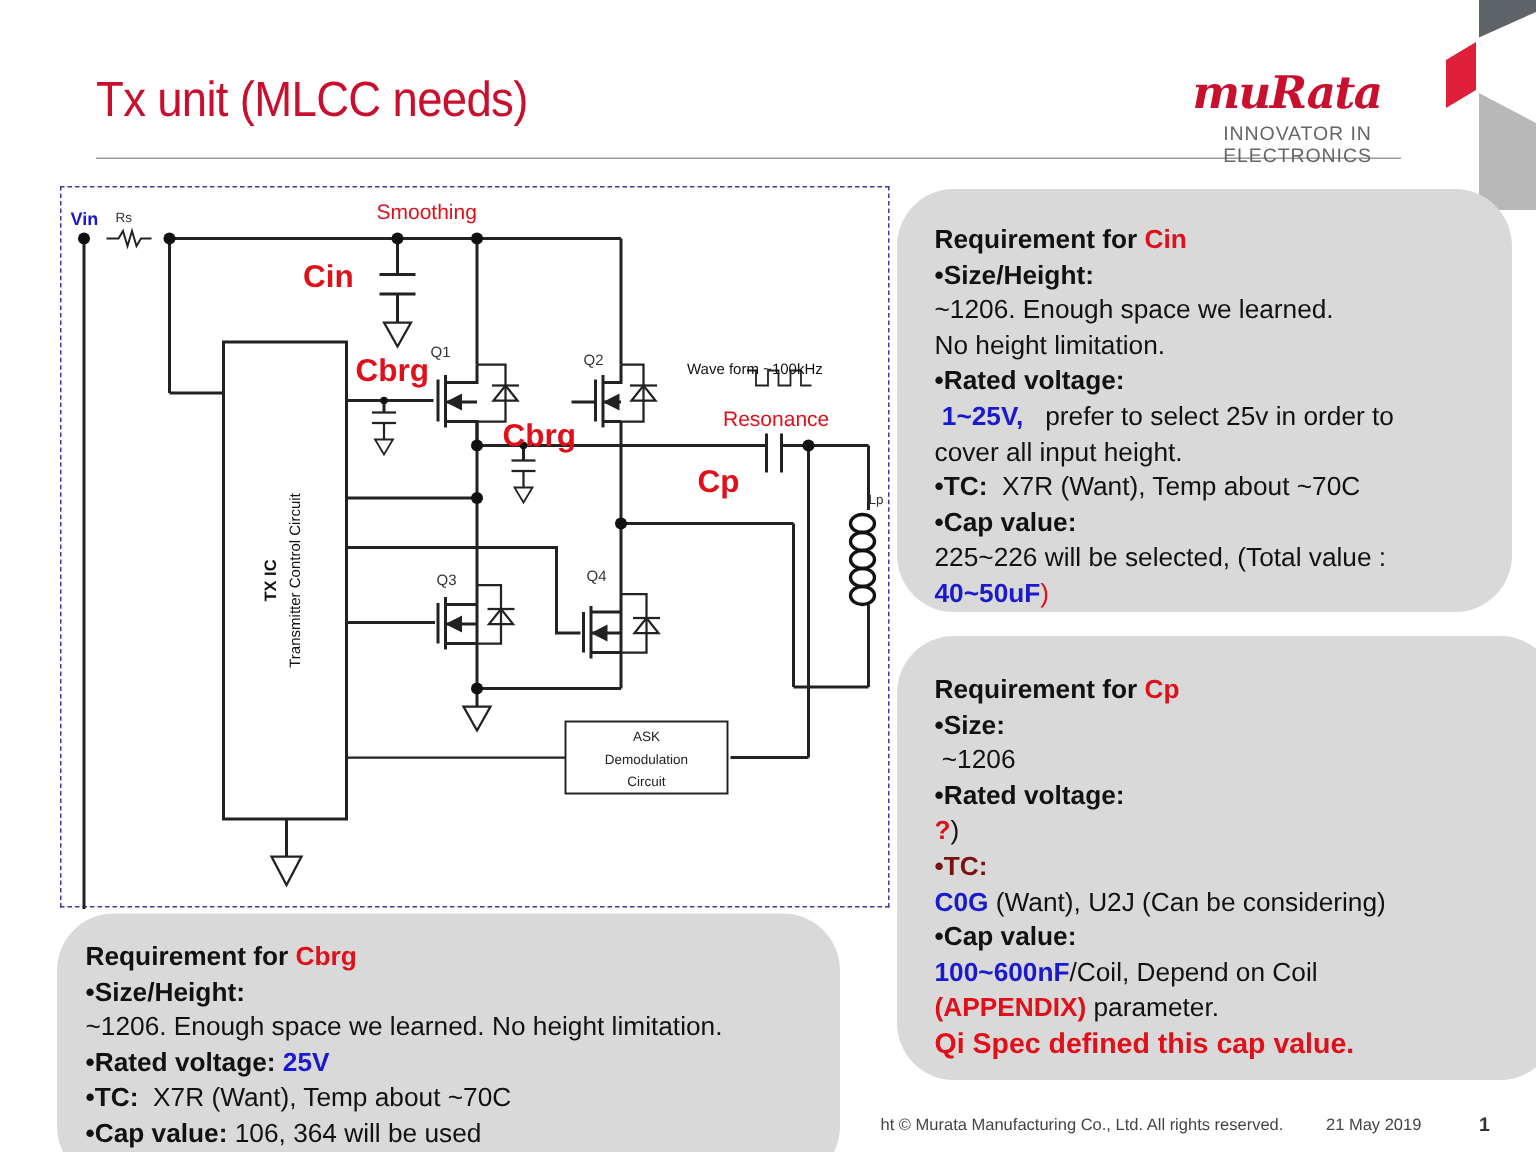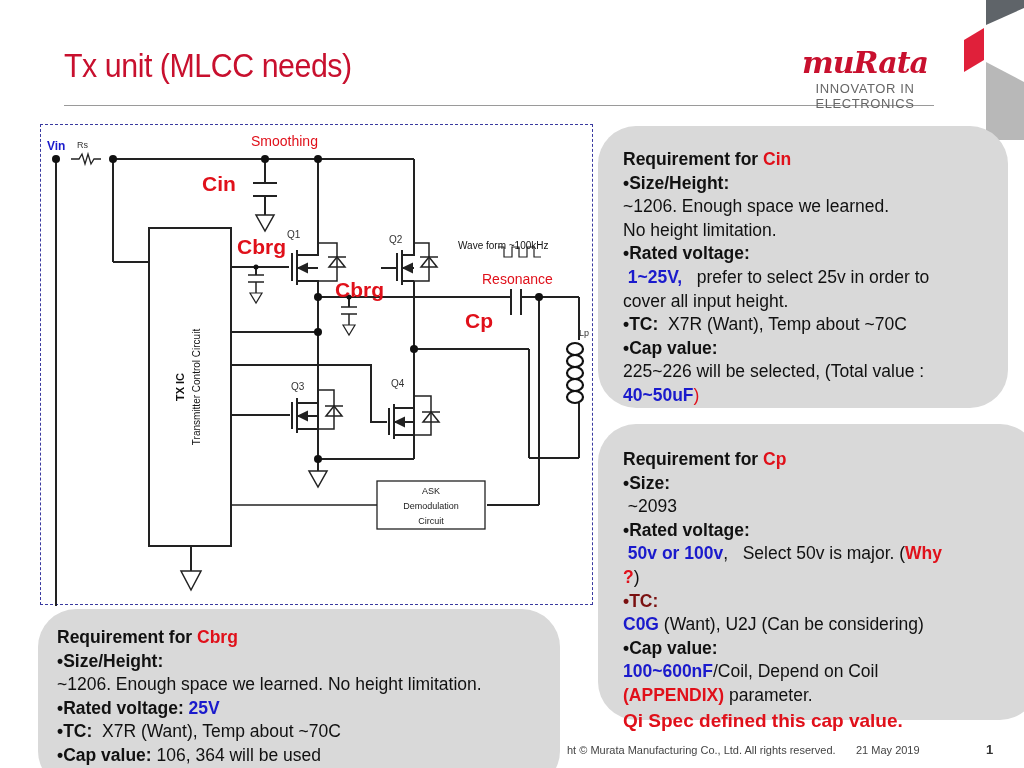--- a/index.html
+++ b/index.html
@@ -1,20 +1,20 @@
 <!DOCTYPE html>
 <html><head>
 <meta charset="utf-8">
 <style>
   html, body { margin:0; padding:0; }
   body { width:1024px; height:768px; position:relative; overflow:hidden; background:#fff; font-family:"Liberation Sans", sans-serif; }
   .title { position:absolute; left:64px; top:47px; font-size:33px; color:#c8102e; letter-spacing:-0.5px; transform:scaleX(0.92); transform-origin:left; }
   .rule { position:absolute; left:64px; top:105px; width:870px; height:1px; background:#9a9a9a; }
   .logo { position:absolute; left:795px; top:48px; width:140px; }
-  .logo-word { font-family:"DejaVu Serif", serif; font-style:italic; font-weight:bold; color:#c8102e; font-size:30px; letter-spacing:-1px; line-height:30px; text-align:center; }
+  .logo-word { font-family:"DejaVu Serif", serif; font-style:italic; font-weight:bold; color:#c8102e; font-size:30px; letter-spacing:-1px; line-height:30px; text-align:left; }
   .logo-tag { font-size:13px; color:#666; letter-spacing:0.6px; text-align:center; margin-top:3px; }
   .deco { position:absolute; right:0; top:0; width:60px; height:140px; }
   .circuit { position:absolute; left:40px; top:124px; width:553px; height:481px; border:1px dashed #3a3aa0; box-sizing:border-box; }
   .circuit svg { position:absolute; left:0; top:0; }
   .callout { position:absolute; background:#d9d9d9; border-radius:38px; }
   .req { position:absolute; font-size:17.5px; line-height:23.6px; color:#111; }
   .req b { font-weight:bold; }
   .red { color:#e0101a; }
   .blue { color:#1a1acc; }
   .dkred { color:#7a1010; }
@@ -210,37 +210,36 @@
   <div style="white-space:pre;"><b>•TC:</b><span>  X7R (Want), Temp about ~70C</span></div>
   <div><b>•Cap value:</b></div>
   <div>225~226 will be selected, (Total value :</div>
   <div><b class="blue">40~50uF</b><span class="red">)</span></div>
 </div>
 
 <div class="callout" style="left:598px; top:424px; width:440px; height:296px;"></div>
 <div class="req" style="left:623px; top:448px;">
   <div><b>Requirement for </b><b class="red">Cp</b></div>
   <div><b>•Size:</b></div>
-  <div style="white-space:pre;"> ~2093</div>
+  <div style="white-space:pre;"> ~1206</div>
   <div><b>•Rated voltage:</b></div>
-  <div style="white-space:pre;"><b class="blue"> 50v or 100v</b><span>,   Select 50v is major. (</span><b class="red">Why</b></div>
   <div><b class="red">?</b><span>)</span></div>
   <div><b class="dkred">•TC:</b></div>
   <div><b class="blue">C0G</b><span> (Want), U2J (Can be considering)</span></div>
   <div><b>•Cap value:</b></div>
   <div><b class="blue">100~600nF</b><span>/Coil, Depend on Coil</span></div>
   <div><b class="red">(APPENDIX)</b><span> parameter.</span></div>
   <div style="font-size:19px; line-height:26px;"><b class="red">Qi  Spec defined this cap value.</b></div>
 </div>
 
 <div class="callout" style="left:38px; top:609px; width:522px; height:180px;"></div>
 <div class="req" style="left:57px; top:626px;">
   <div><b>Requirement for </b><b class="red">Cbrg</b></div>
   <div><b>•Size/Height:</b></div>
   <div>~1206. Enough space we learned. No height limitation.</div>
   <div style="white-space:pre;"><b>•Rated voltage: </b><b class="blue">25V</b></div>
   <div style="white-space:pre;"><b>•TC:</b><span>  X7R (Want), Temp about ~70C</span></div>
   <div style="white-space:pre;"><b>•Cap value:</b><span> 106, 364 will be used</span></div>
 </div>
 
-<div class="footer" style="left:535px;padding-left:32px;">ht © Murata Manufacturing Co., Ltd. All rights reserved.</div>
-<div class="footer" style="left:856px;">21 May 2019</div>
+<div class="footer" style="left:555px;padding-left:32px;">ht © Murata Manufacturing Co., Ltd. All rights reserved.</div>
+<div class="footer" style="left:884px;">21 May 2019</div>
 <div class="pagenum">1</div>
 
 </body></html>

